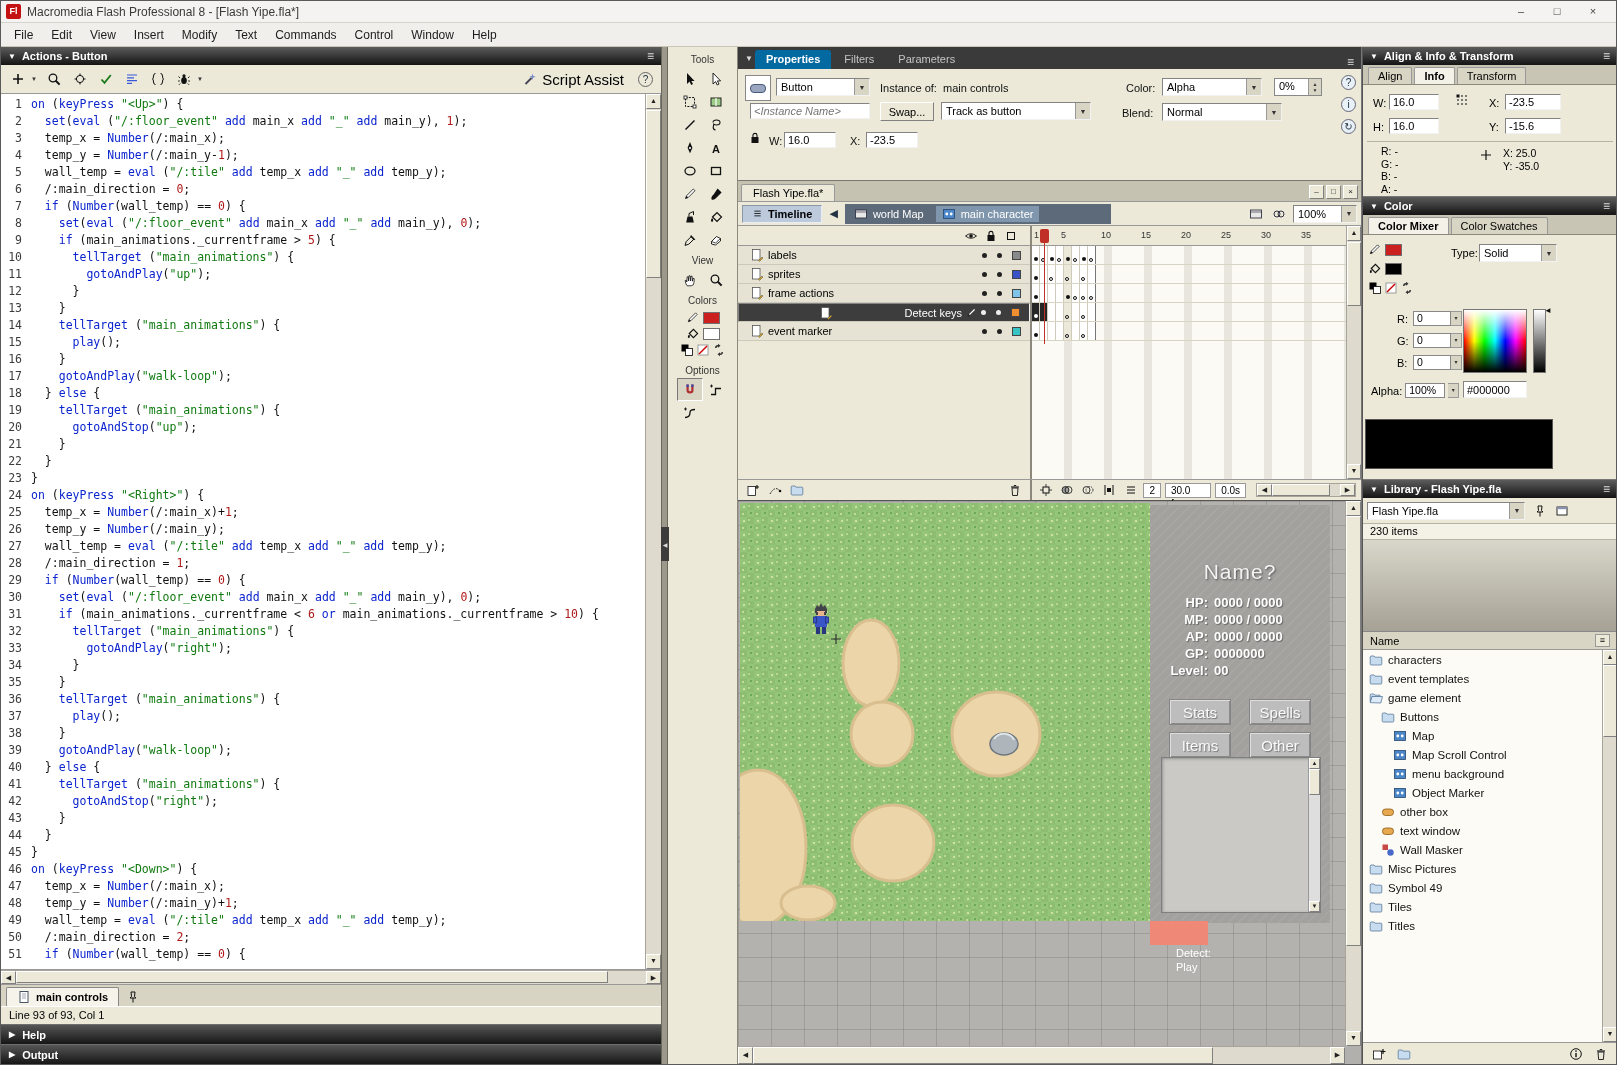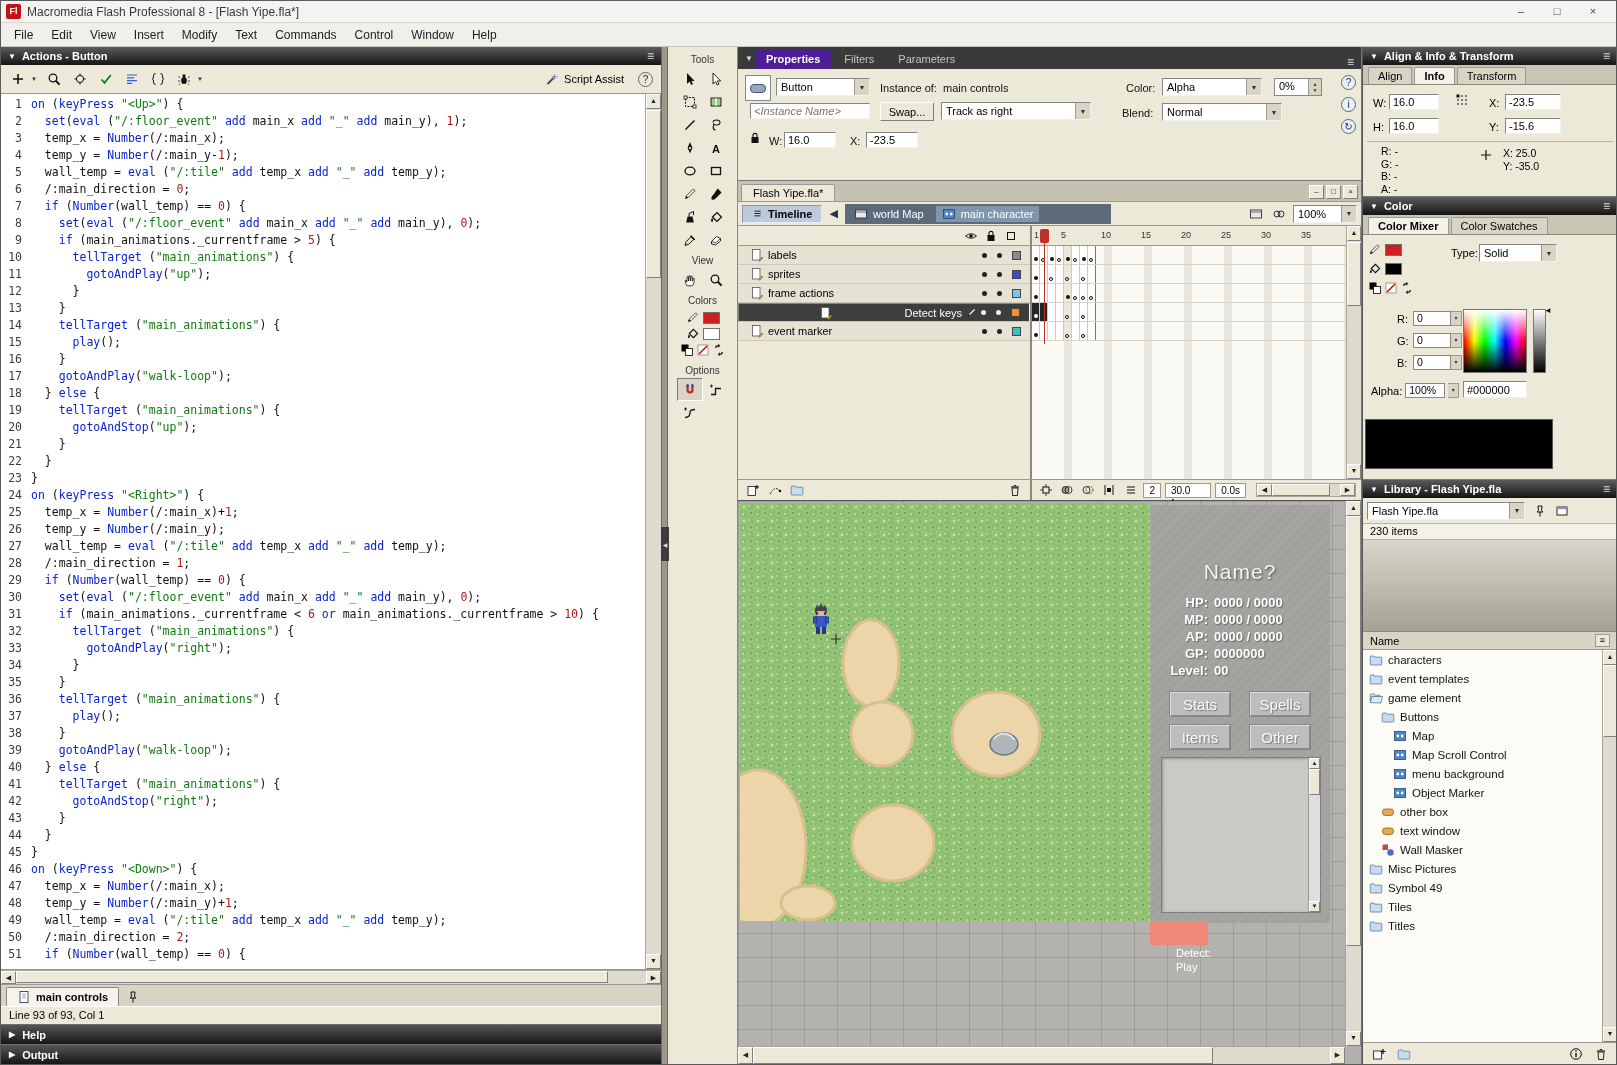--- a/index.html
+++ b/index.html
@@ -38,21 +38,21 @@
 .sb-h { display:flex; background:#dedbce; border-top:1px solid #a8a499; }
 .sb-hbtn { width:15px; height:100%; background:#ece9d8; border:1px solid; border-color:#fff #808080 #808080 #fff; font-size:7px; text-align:center; color:#222; line-height:12px; flex:none; }
 .sb-hthumb { background:#ece9d8; border:1px solid; border-color:#fff #808080 #808080 #fff; flex:none; }
 
 
 .left-col { width:660px; display:flex; flex-direction:column; flex:none; min-height:0; }
 .actions-panel { flex:1; display:flex; flex-direction:column; min-height:0; }
 .actions-toolbar { height:28px; background:#ece9d8; display:flex; align-items:center; gap:8px; padding:0 8px; flex:none; }
 .tb-btn { width:18px; height:18px; display:inline-flex; align-items:center; justify-content:center; }
 .tb-arrow { font-size:6px; color:#333; margin-left:-4px; }
-.sa-btn { display:flex; align-items:center; gap:5px; font-size:11px; padding:2px 6px; }
+.sa-btn { display:flex; align-items:center; gap:5px; font-size:15px; padding:2px 6px; }
 .help-circ { width:15px; height:15px; border:1px solid #666; border-radius:50%; font-size:10px; text-align:center; line-height:13px; color:#234; }
 .code-wrap { flex:1; position:relative; background:#fff; overflow:hidden; border-top:1px solid #999; border-bottom:1px solid #999; min-height:0; }
 .code-lines { position:absolute; top:2px; left:0; right:16px; bottom:0; overflow:hidden; font:11.5px/17px "DejaVu Sans Mono",monospace; }
 .cl { display:flex; white-space:pre; }
 .ln { width:30px; min-width:30px; text-align:right; padding-right:9px; color:#3c3c3c; }
 .ct { white-space:pre; color:#111; }
 .kw { color:#0b24ce; } .str { color:#0f7a0f; } .num { color:#b01818; }
 .code-vscroll { position:absolute; right:0; top:0; bottom:0; width:16px; background:#dedbce; border-left:1px solid #a8a499; }
 .code-hscroll { height:14px; flex:none; }
 .actions-tabs { height:22px; background:#d8d4c4; display:flex; align-items:flex-end; gap:4px; padding:2px 5px 0; border-top:1px solid #999; flex:none; }
@@ -75,21 +75,21 @@
 .tc-mini { display:flex; gap:2px; }
 
 
 .center-col { width:624px; display:flex; flex-direction:column; border-right:1px solid #777; flex:none; min-height:0; }
 
 
 .prop-panel { height:134px; display:flex; flex-direction:column; flex:none; }
 .ptabs { height:22px; background:#3a3a3a; display:flex; align-items:flex-end; gap:2px; padding:0 7px; }
 .ptabs .tri { color:#ddd; align-self:center; }
 .ptab { font-size:11px; color:#c4c4c4; padding:3px 11px 4px; }
-.ptab.active { background:#4c1d95; color:#fff; border-radius:3px 3px 0 0; font-weight:bold; }
+.ptab.active { background:#0369a1; color:#fff; border-radius:3px 3px 0 0; font-weight:bold; }
 .prop-body { flex:1; position:relative; background:#ece9d8; border-bottom:1px solid #777; }
 .prop-body .lbl { position:absolute; font-size:11px; color:#111; }
 .prop-body .val { position:absolute; font-size:11px; color:#111; }
 .prop-body .field, .prop-body .sel, .prop-body .btn3d { position:absolute; }
 .sym-thumb { position:absolute; left:7px; top:6px; width:26px; height:26px; background:#fff; border:1px solid #888; display:flex; align-items:center; justify-content:center; }
 .sym-thumb span { width:16px; height:9px; background:#9aa6c0; border:1px solid #4a5878; border-radius:4px; }
 .inst-input { font-style:italic; color:#666; }
 .stepper { position:absolute; display:flex; background:#fff; border:1px solid #888; height:18px; }
 .stepper > span:first-child { flex:1; font-size:11px; padding:1px 4px; }
 .spin { width:13px; background:#d9d5c5; border-left:1px solid #999; display:flex; flex-direction:column; align-items:center; justify-content:center; font-size:5px; line-height:6px; color:#333; }
@@ -149,21 +149,21 @@
   background-image:
    repeating-linear-gradient(to right, rgba(60,60,55,0.18) 0 1px, transparent 1px 33px),
    repeating-linear-gradient(to bottom, rgba(60,60,55,0.18) 0 1px, transparent 1px 24px); }
 .map { position:absolute; left:2px; top:2px; width:410px; height:418px; }
 .hud { position:absolute; left:412px; top:4px; width:180px; height:418px; background:#a3a19d; color:#fff;
   background-image:repeating-linear-gradient(135deg, rgba(255,255,255,0.05) 0 2px, transparent 2px 7px); }
 .hud-name { text-align:center; margin-top:55px; font-size:21px; color:#f4f4f4; text-shadow:1px 1px 2px #555; letter-spacing:1px; }
 .hud-stats { margin-top:10px; font-size:13px; font-weight:bold; text-shadow:1px 1px 1px #666; }
 .hud-stat { display:flex; line-height:17px; }
 .hud-stat .sl { width:58px; text-align:right; margin-right:6px; }
-.hud-btns { display:grid; grid-template-columns:62px 62px; gap:7px 18px; justify-content:center; margin-top:12px; }
+.hud-btns { display:grid; grid-template-columns:62px 62px; gap:7px 18px; justify-content:center; margin-top:20px; }
 .hud-btn { height:26px; background:#bdbdbd; border:1px solid #858585; box-shadow:inset 1px 1px 0 #ddd, inset -1px -1px 0 #8a8a8a; color:#fafafa; font-size:15px; display:flex; align-items:center; justify-content:center; text-shadow:1px 1px 1px #777; }
 .hud-textbox { position:absolute; left:11px; top:252px; width:160px; height:156px; background:#cac9c5; border:1px solid #7e7e7e; box-shadow:inset 1px 1px 3px #949494; }
 .hud-sb { position:absolute; right:0; top:0; bottom:0; width:12px; background:#dedede; border-left:1px solid #999; }
 .hud-sb .sb-btn { height:11px; line-height:9px; font-size:6px; }
 .hud-sb .sb-vthumb { top:11px; height:26px; }
 .pink-cell { position:absolute; left:412px; top:420px; width:58px; height:24px; background:#f08878; }
 .detect-label { position:absolute; left:438px; top:445px; font-size:11px; color:#fff; line-height:14px; }
 .stage-vscroll { position:absolute; right:0; top:0; bottom:18px; width:16px; background:#dedbce; border-left:1px solid #a8a499; }
 .stage-vscroll .sb-vthumb { top:15px; height:430px; }
 .stage-hscroll { position:absolute; left:0; right:16px; bottom:0; height:18px; }
@@ -595,21 +595,21 @@
             </div>
           <div class="sel" style="left:38px;top:9px;width:94px;">
             <span>Button</span>
               <span class="sel-arrow">▼</span>
           </div>
           <input class="field inst-input" style="left: 12px; top: 34px; width: 120px;" placeholder="&lt;Instance Name&gt;">
           <span class="lbl" style="left:142px;top:13px;">Instance of:</span>
           <span class="val" style="left:205px;top:13px;">main controls</span>
           <button class="btn3d" style="left:142px;top:33px;width:54px;height:19px;">Swap...</button>
           <div class="sel" style="left:203px;top:33px;width:150px;">
-            <span>Track as right</span>
+            <span>Track as button</span>
               <span class="sel-arrow">▼</span>
           </div>
           <span class="icon" style="position:absolute;left:10px;top:62px;">
               <svg width="14" height="14" viewBox="0 0 14 14">
                 <rect x="3.5" y="6" width="7" height="6" fill="#111"></rect>
                 <path d="M5 6 L5 4.2 Q5 2.4 7 2.4 Q9 2.4 9 4.2 L9 6" fill="none" stroke="#111" stroke-width="1.1"></path>
               </svg>
             </span>
           <span class="lbl" style="left:31px;top:66px;">W:</span>
           <input class="field" style="left: 46px; top: 63px; width: 52px;" value="16.0">

